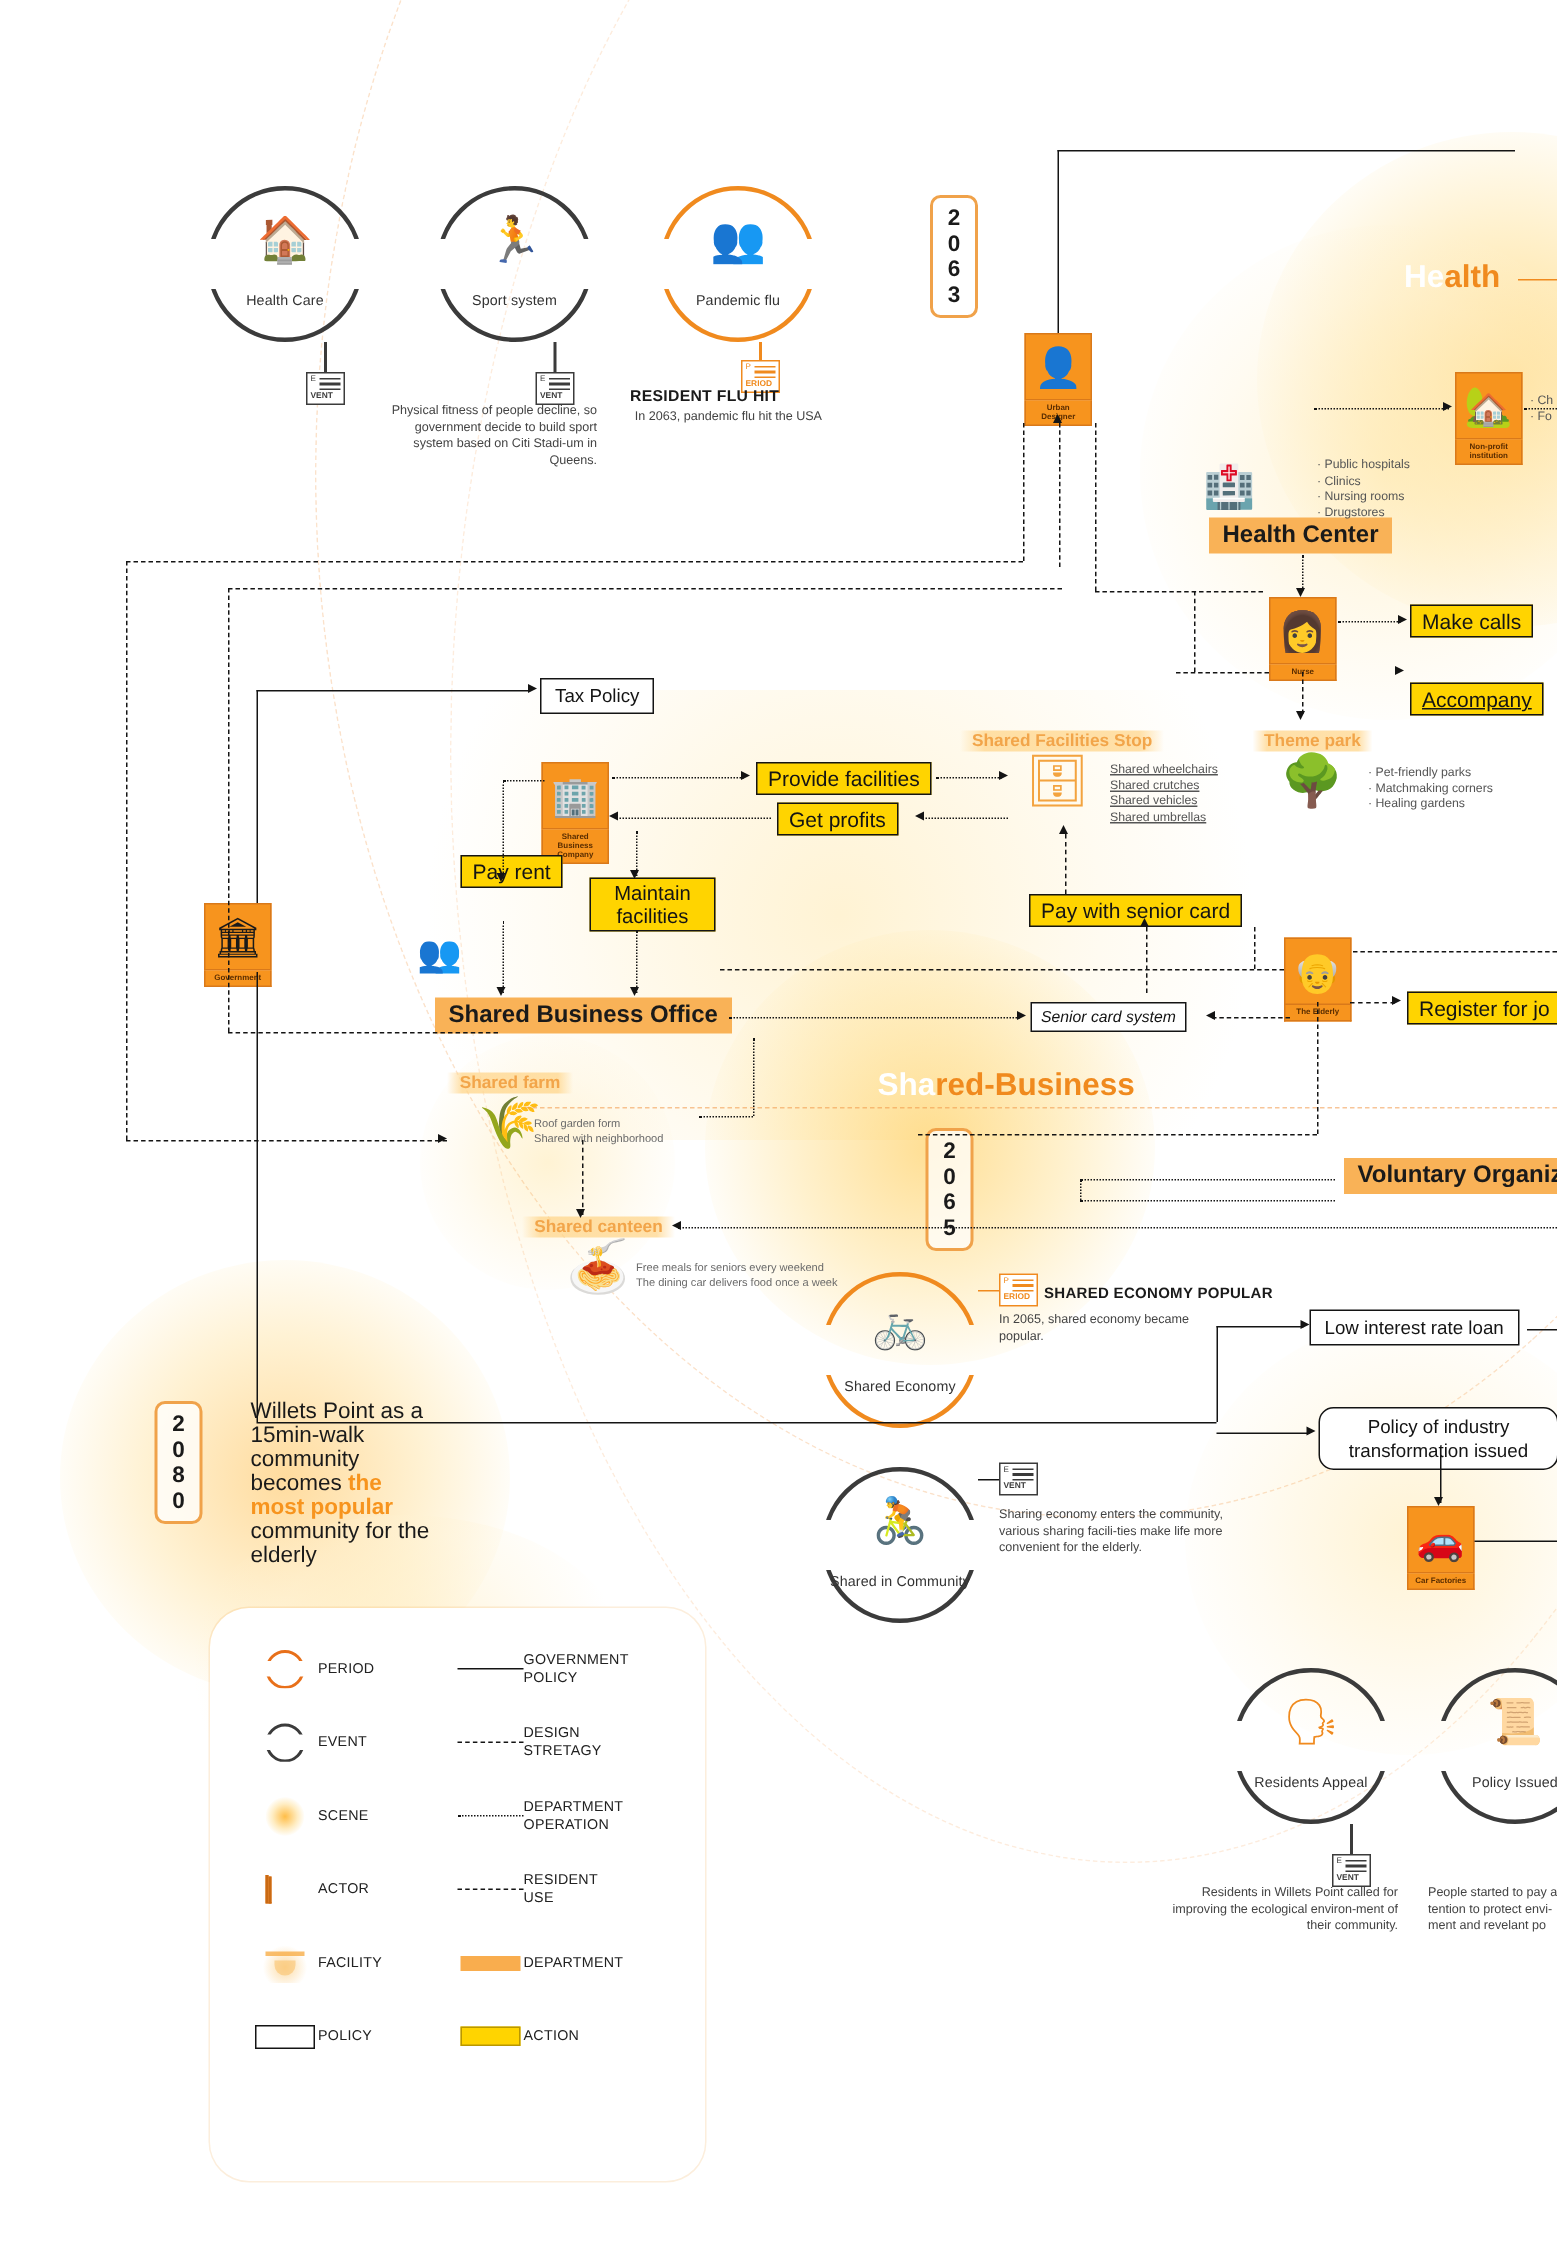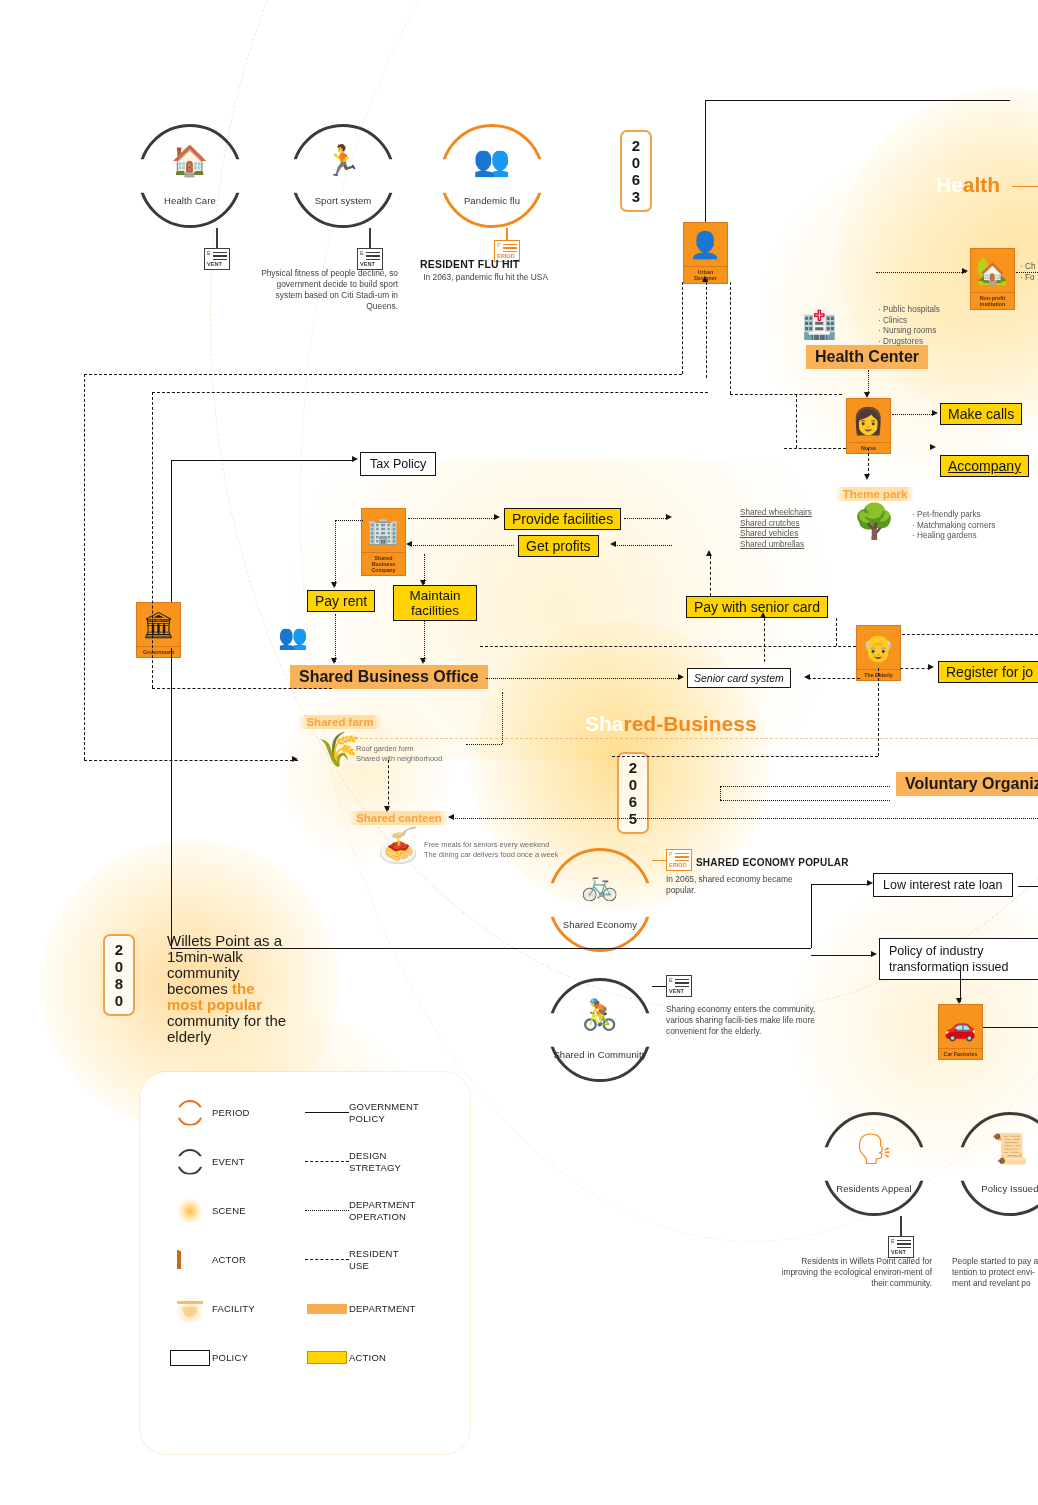--- a/index.html
+++ b/index.html
@@ -59,21 +59,21 @@
 
   
   .dept{position:absolute;background:#f9b257;color:#1a1a1a;font-weight:bold;font-size:15.5px;
      padding:3px 9px;white-space:nowrap;}
   .dept.big{font-size:16px;}
 
   
   .policy{position:absolute;background:#fff;border:1.6px solid #141414;color:#141414;
      font-size:12.5px;padding:4px 9px;white-space:nowrap;}
   .policy.thin{font-size:10.5px;padding:3px 6px;border-width:1.2px;}
-  .policy.two{white-space:normal;text-align:left;line-height:16px;}
+  .policy.two{white-space:normal;text-align:center;line-height:16px;border-radius:10px;}
 
   
   .action{position:absolute;background:#ffd400;border:1.4px solid #141414;color:#141414;
      font-size:14px;padding:2px 7px;white-space:nowrap;}
   .action.two{white-space:normal;line-height:15px;text-align:center;font-size:13.5px;}
 
   
   .fac{position:absolute;text-align:center;}
   .fac .ftitle{display:inline-block;font-size:11.5px;color:#f2a54a;font-weight:bold;
      background:linear-gradient(90deg,rgba(255,222,160,0) 0%,rgba(255,214,140,.75) 12%,rgba(255,214,140,.75) 88%,rgba(255,222,160,0) 100%);
@@ -290,27 +290,32 @@
 
   <div class="dept big" style="left:896px;top:772px;">Voluntary Organiz</div>
 
   <div class="policy" style="left:360px;top:452px;">Tax Policy</div>
   <div class="policy thin" style="left:687px;top:668px;font-style:italic;">Senior card system</div>
   <div class="policy" style="left:873px;top:873px;">Low interest rate loan</div>
   <div class="policy two" style="left:879px;top:938px;width:140px;">Policy of industry transformation issued</div>
 
   <div class="action" style="left:504px;top:508px;">Provide facilities</div>
   <div class="action" style="left:518px;top:535px;">Get profits</div>
-  <div class="action" style="left:307px;top:590px;">Pay rent</div>
+  <div class="action" style="left:307px;top:570px;">Pay rent</div>
   <div class="action two" style="left:393px;top:585px;width:68px;">Maintain facilities</div>
   <div class="action" style="left:686px;top:596px;">Pay with senior card</div>
   <div class="action" style="left:940px;top:403px;">Make calls</div>
   <div class="action" style="left:940px;top:455px;text-decoration:underline;">Accompany</div>
   <div class="action" style="left:938px;top:661px;">Register for jo</div>
 
+  <div class="fac" style="left:640px;top:484px;width:130px;">
+    <div class="fglow"></div>
+    <div class="ftitle">Shared Facilities Stop</div>
+    <div class="fico">🗄</div>
+  </div>
   <div class="bullets" style="left:740px;top:508px;text-decoration:underline;">Shared wheelchairs
 Shared crutches
 Shared vehicles
 Shared umbrellas</div>
 
   <div class="fac" style="left:828px;top:484px;width:94px;">
     <div class="fglow"></div>
     <div class="ftitle">Theme park</div>
     <div class="fico">🌳</div>
   </div>

